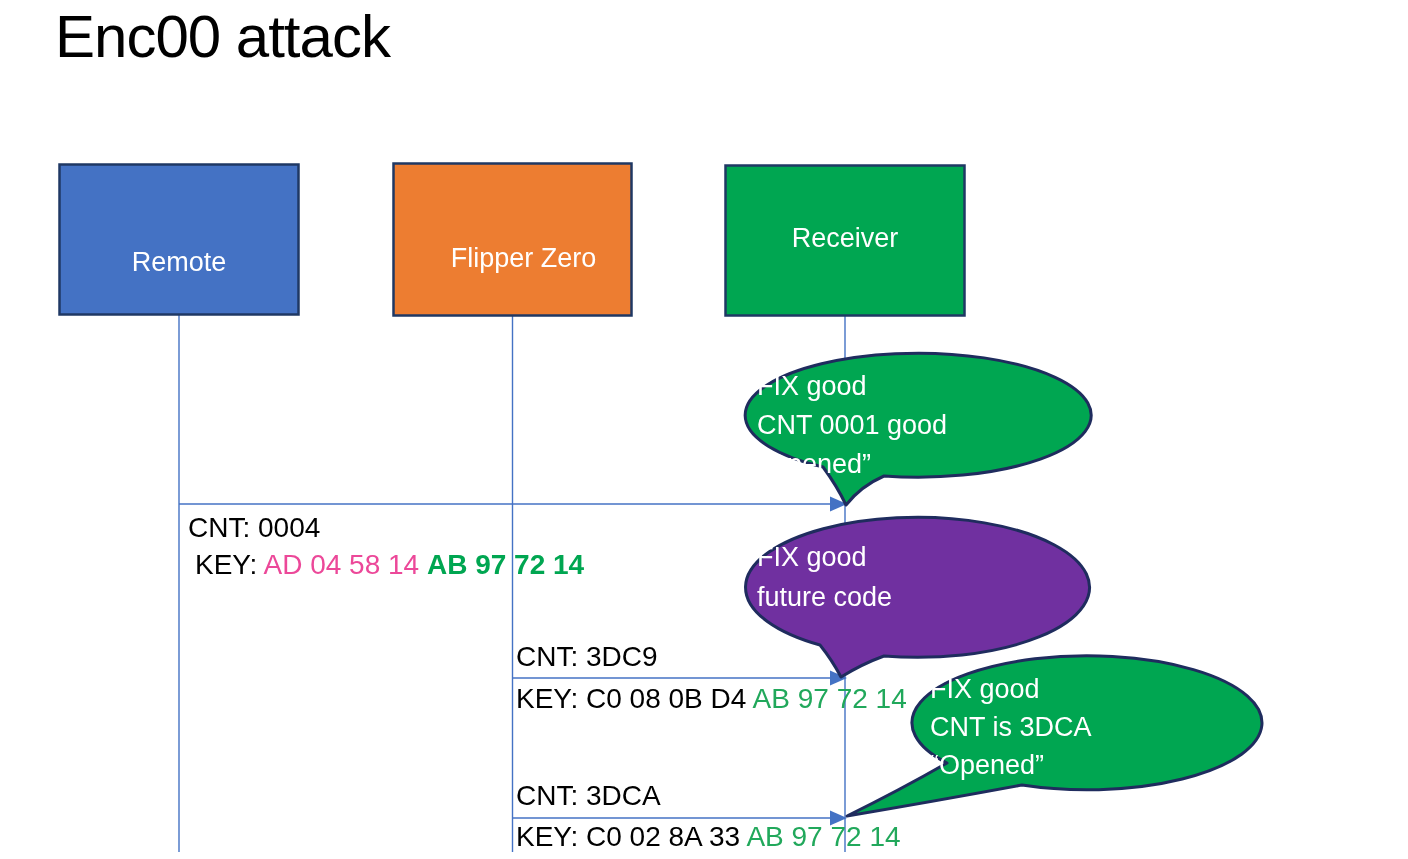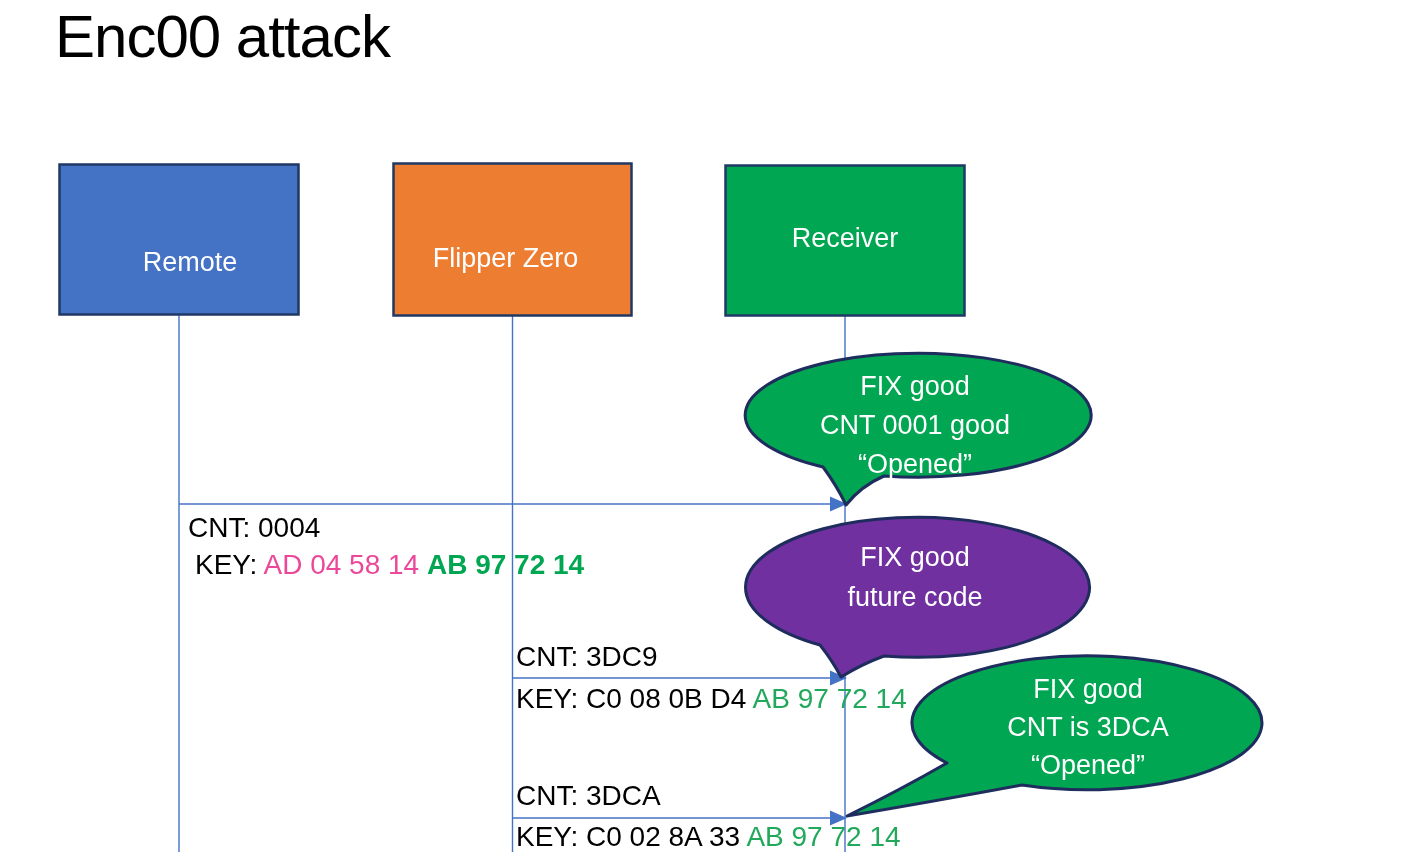--- a/index.html
+++ b/index.html
@@ -14,21 +14,21 @@
   .canvas { position:absolute; left:0; top:0; width:1408px; height:859px; }
   .actor-label {
     position:absolute; display:flex; align-items:center; justify-content:center;
     color:#ffffff; font-size:27px; white-space:nowrap;
   }
   .msg { position:absolute; font-size:28px; color:#000000; white-space:nowrap; }
   .key-red  { color:#ec4899; }
   .key-green-bold { color:#00A651; font-weight:bold; }
   .key-green { color:#21A85B; }
   .callout-text {
-    position:absolute; text-align:center; color:#ffffff; font-size:27px;
+    position:absolute; color:#ffffff; font-size:27px;
     white-space:nowrap;
   }
 </style>
 </head>
 <body>
 
 <div class="slide">
 
   <div class="title">Enc00 attack</div>
 
@@ -55,22 +55,22 @@
       <rect x="725.5" y="165.5" width="239" height="150" fill="#00A651"></rect>
     </g>
 
     <g stroke="#1F2C5E" stroke-width="3" stroke-linejoin="round">
       <path d="M823 467 A173 62 0 1 1 884 476 Q861 486 846 505 Q837 486 823 467 Z" fill="#00A651"></path>
       <path d="M820 645 A172 70 0 1 1 884 656 Q862 664 841 677 Q832 660 820 645 Z" fill="#7030A0"></path>
       <path d="M947 763 A175 67 0 1 1 1022 785 Q930 802 847 816 Q900 790 947 763 Z" fill="#00A651"></path>
     </g>
   </svg>
 
-  <div class="actor-label" style="left:70px;top:164px;width:240px;height:196px">Remote</div>
-  <div class="actor-label" style="left:386px;top:163px;width:239px;height:190px">Flipper Zero</div>
+  <div class="actor-label" style="left:59px;top:164px;width:240px;height:196px">Remote</div>
+  <div class="actor-label" style="left:404px;top:163px;width:239px;height:190px">Flipper Zero</div>
   <div class="actor-label" style="left:725px;top:165px;width:240px;height:147px">Receiver</div>
 
   <div class="msg" style="left:188px;top:512px">CNT: 0004</div>
   <div class="msg" style="left:195px;top:549px">
     <span>KEY: </span><span class="key-red">AD 04 58 14 </span><span class="key-green-bold">AB 97 72 14</span>
   </div>
 
   <div class="msg" style="left:516px;top:641px">CNT: 3DC9</div>
   <div class="msg" style="left:516px;top:683px">
     <span>KEY: C0 08 0B D4 </span><span class="key-green">AB 97 72 14</span>

